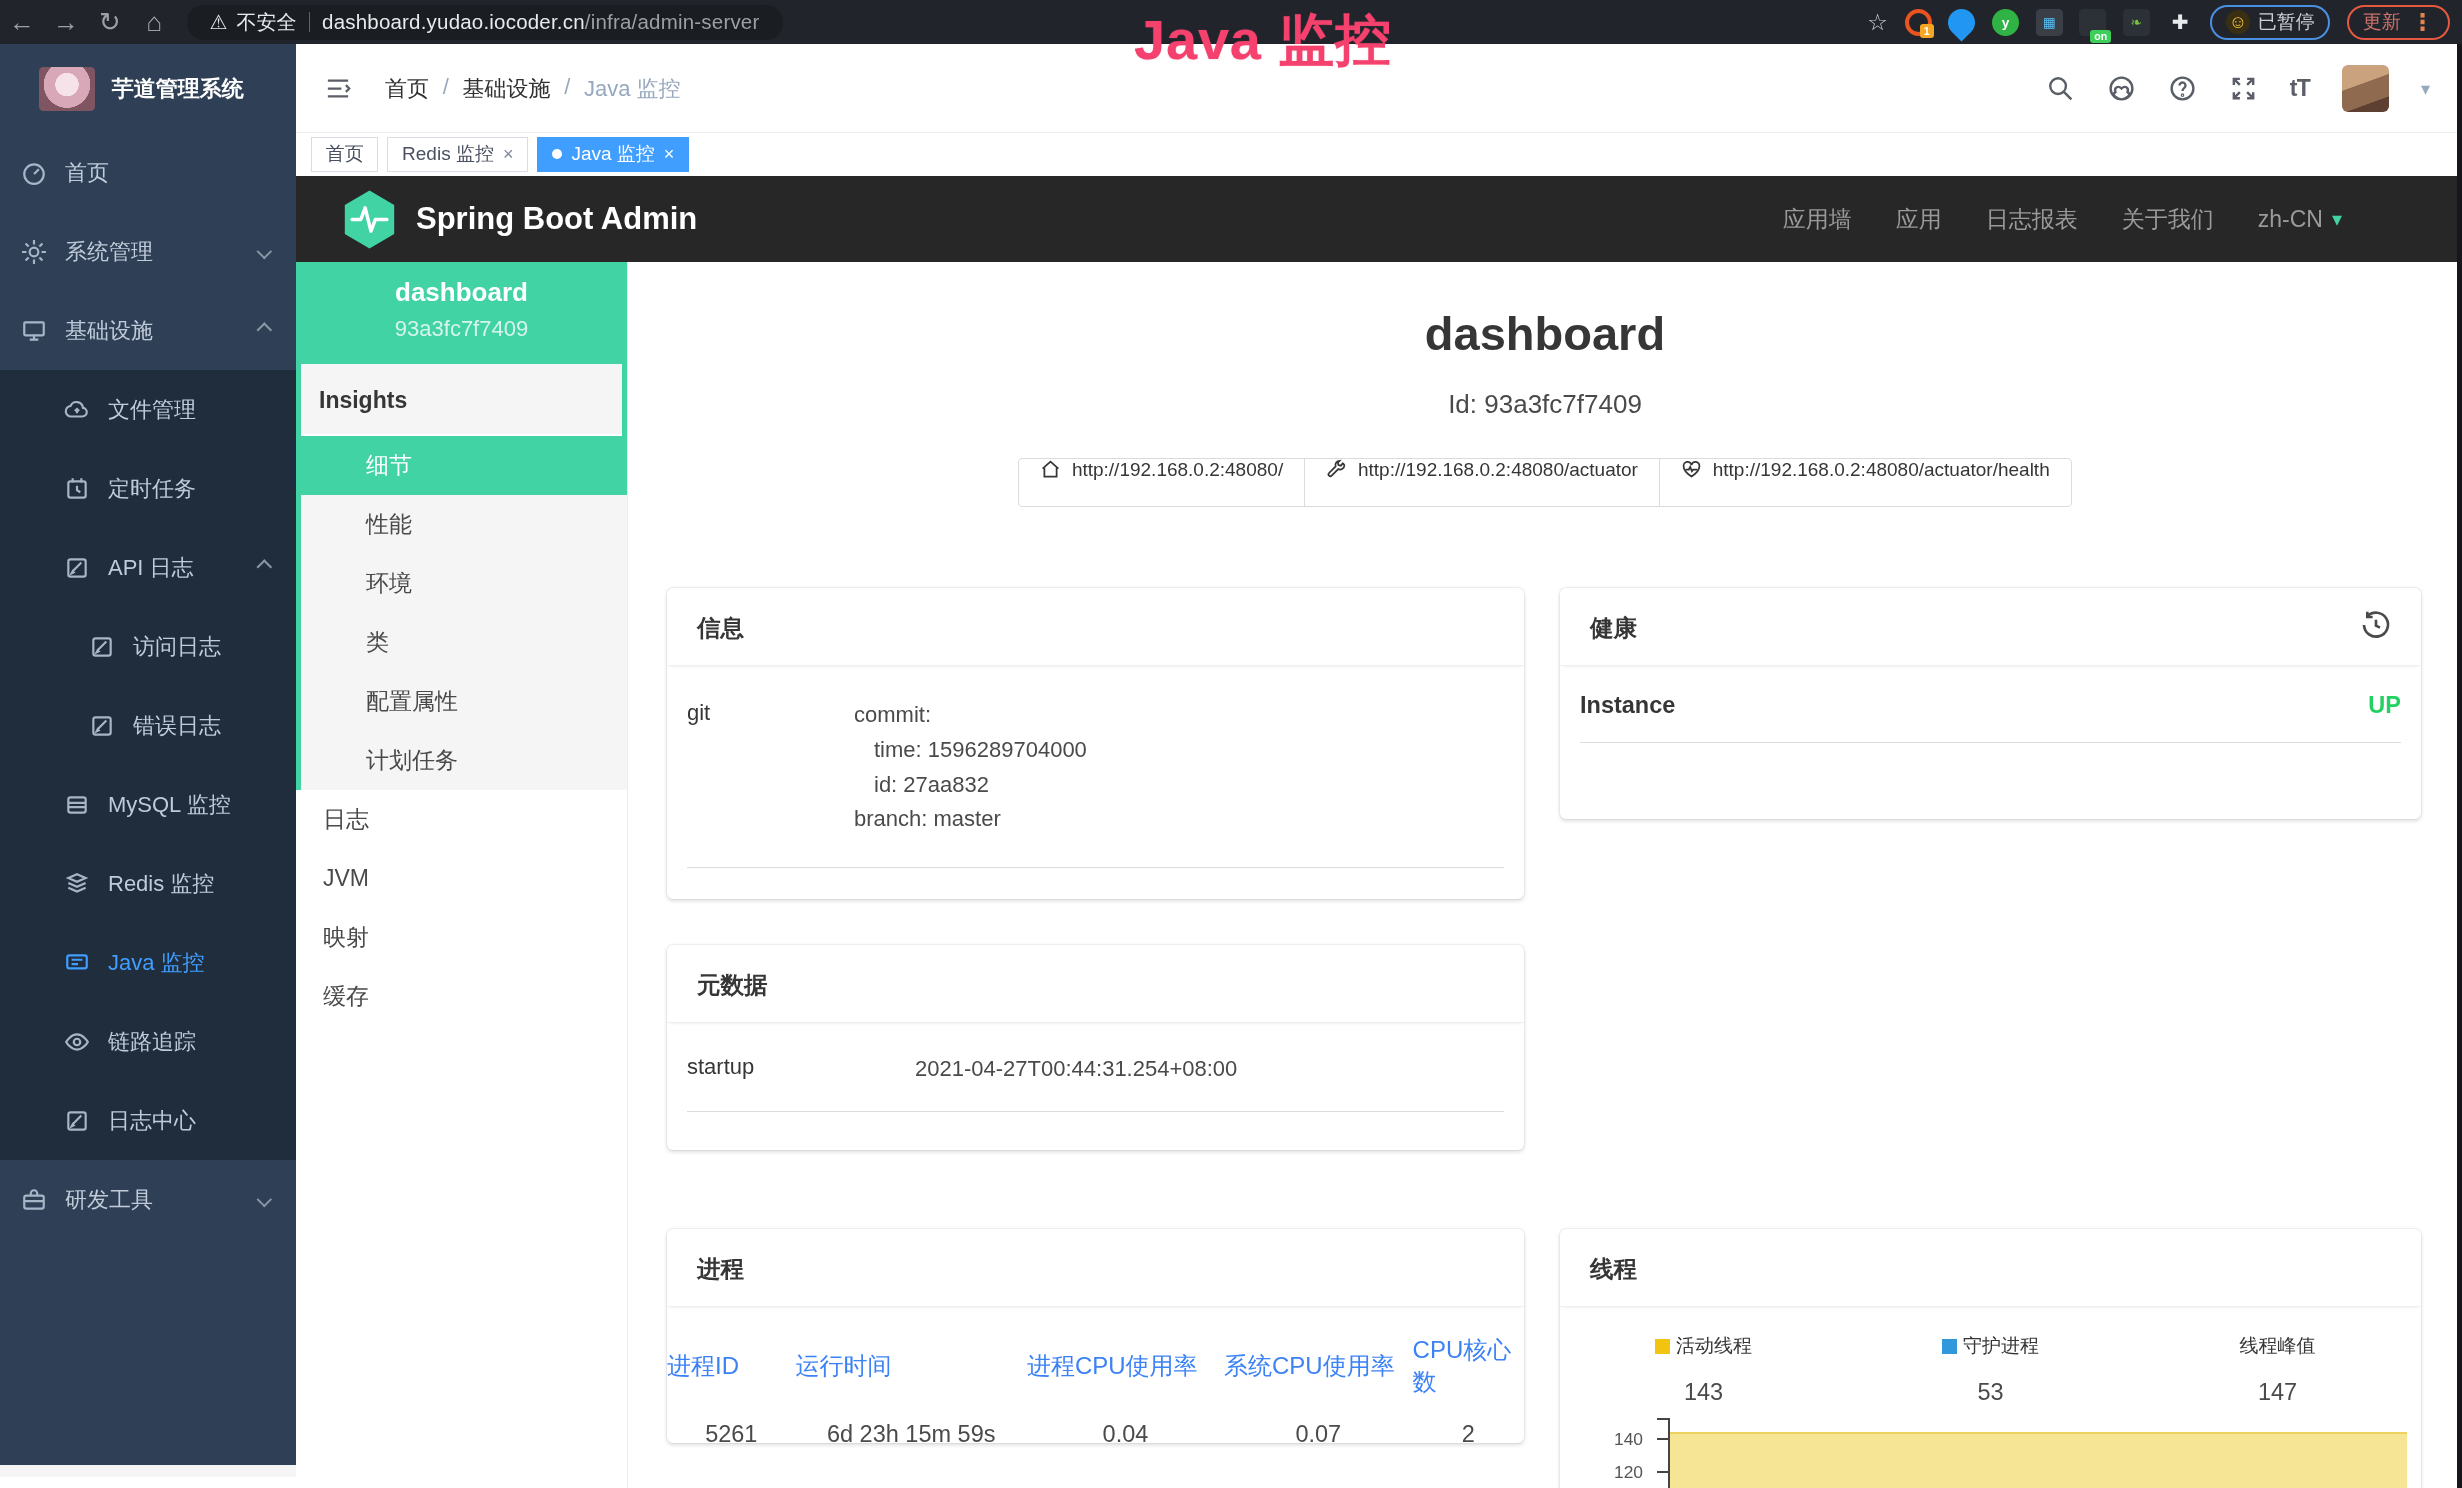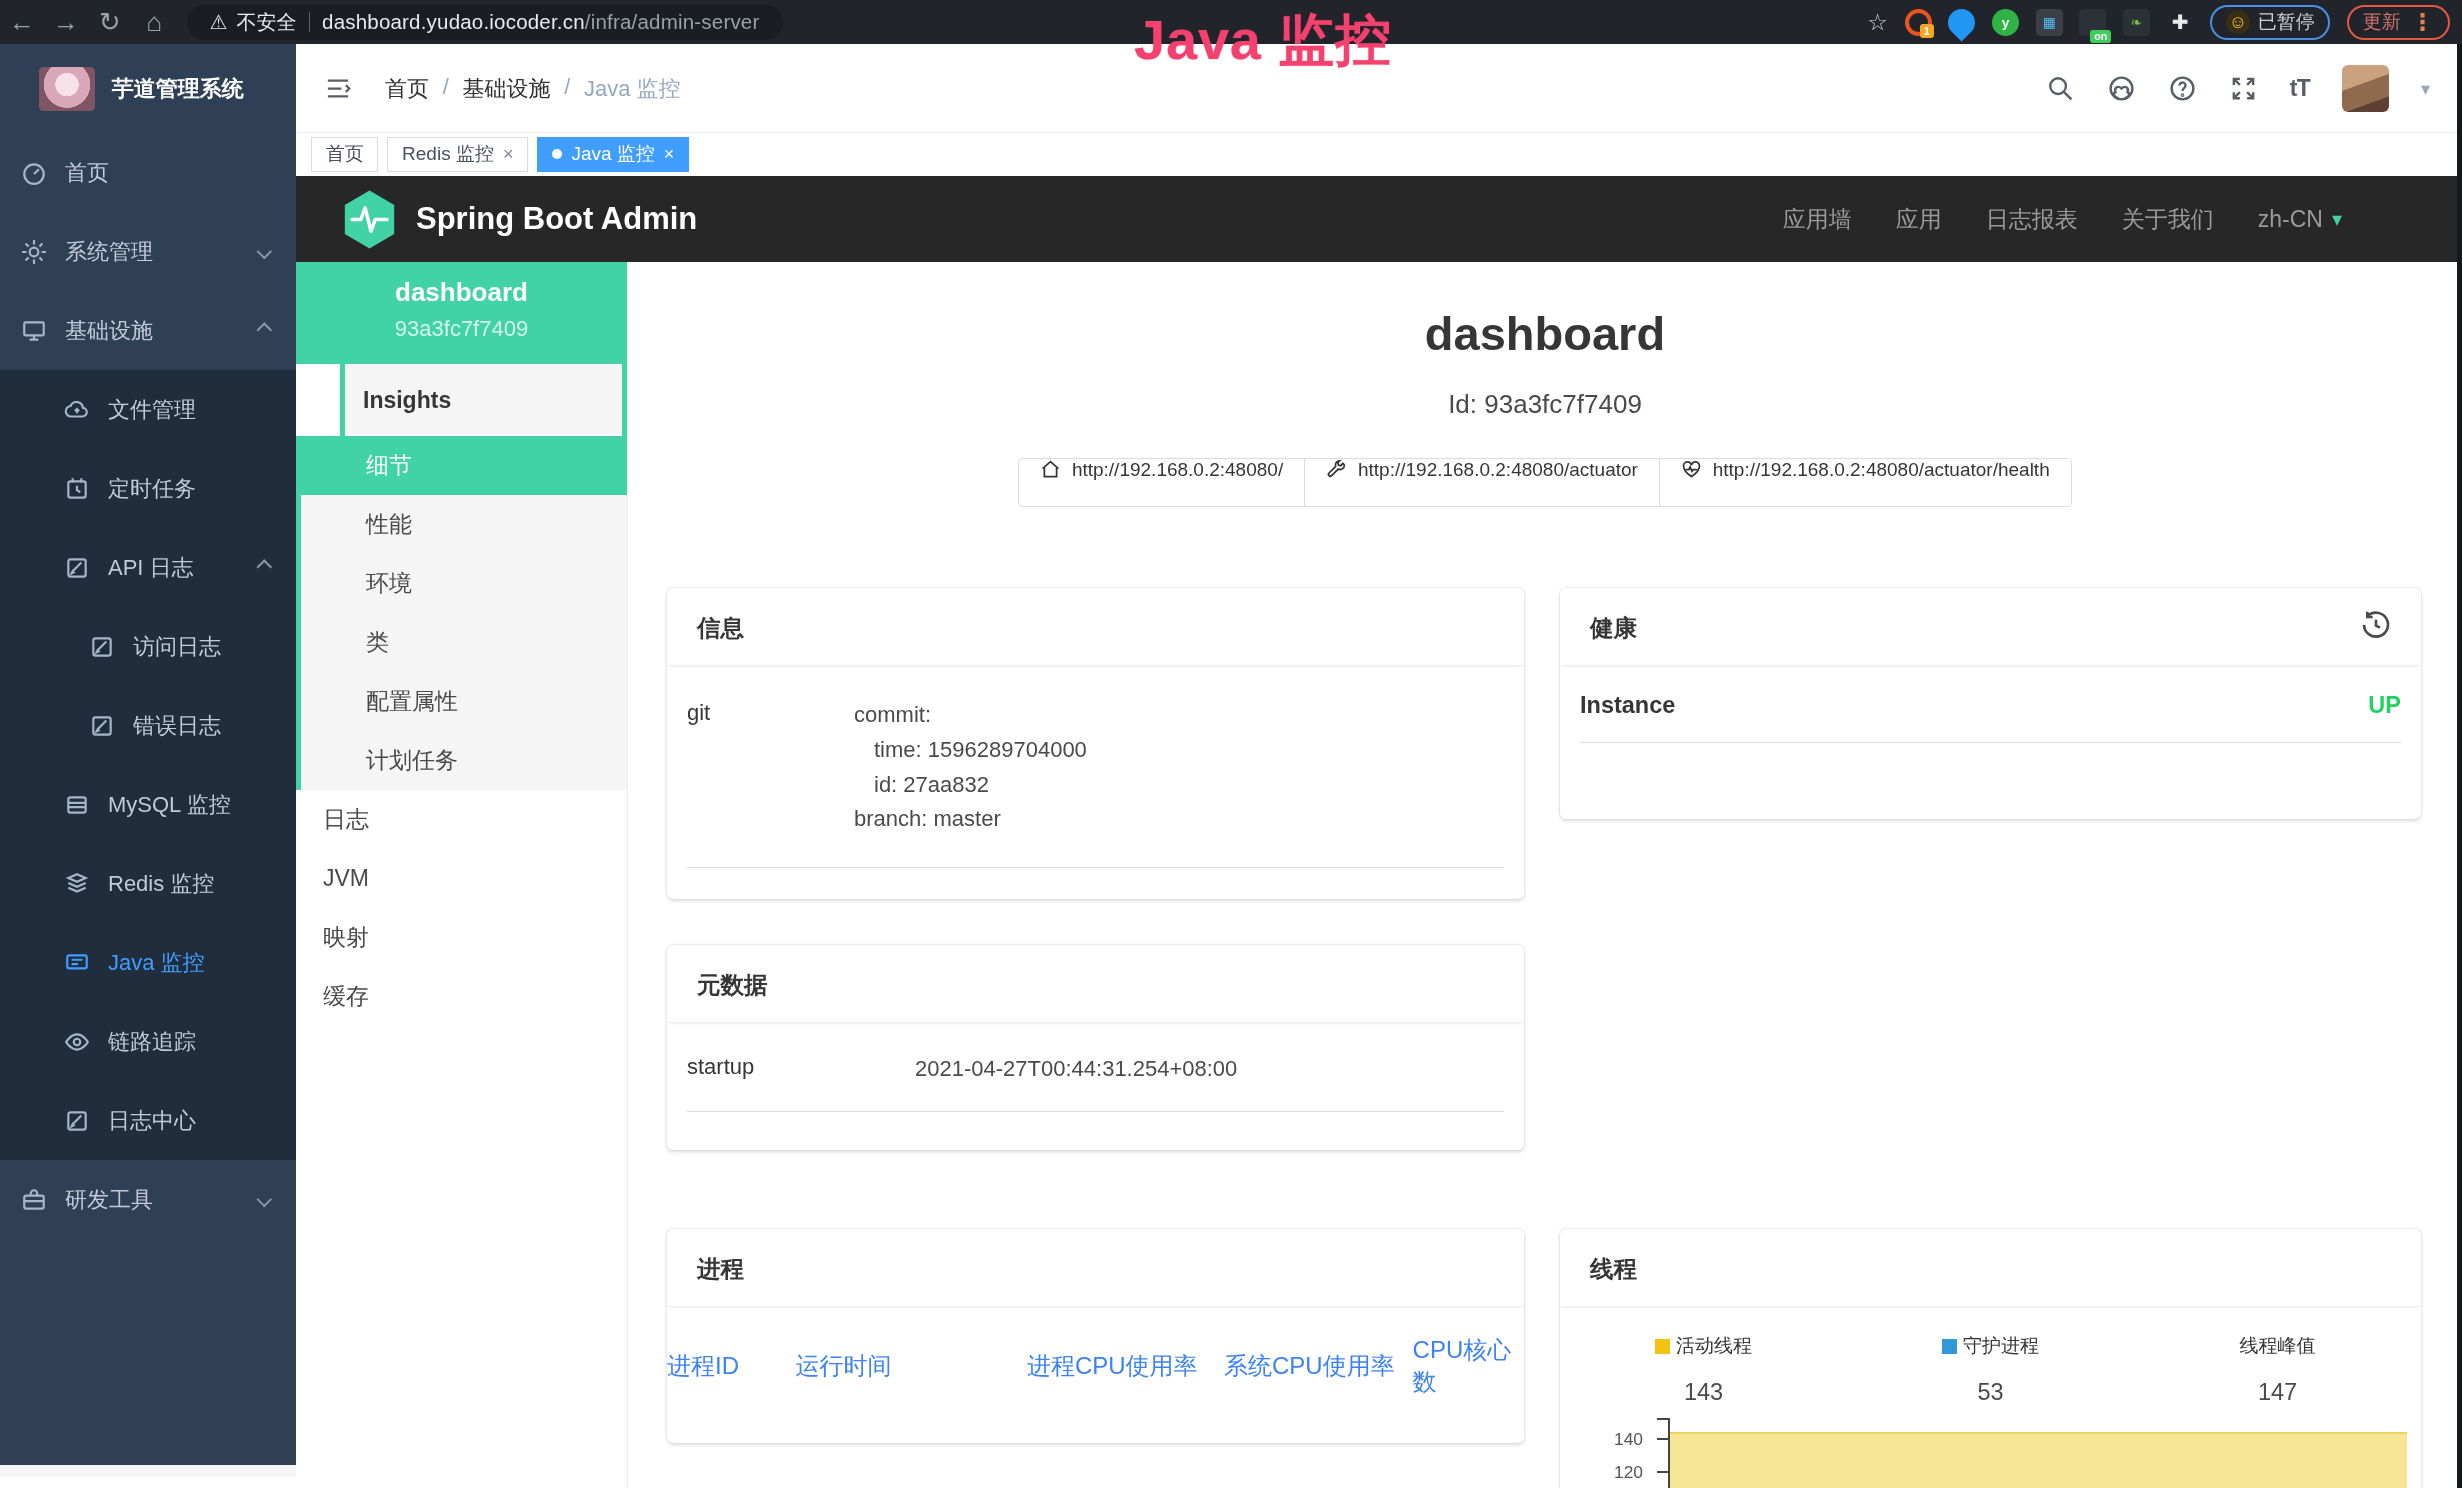--- a/index.html
+++ b/index.html
@@ -95,21 +95,21 @@
   .sba-nav-item { color:#9a9a9a; font-size:23px; }
   .sba-locale { color:#9a9a9a; font-size:23px; display:flex; align-items:center; gap:9px; }
   .sba-locale .caret-g { color:#42d3a5; font-size:20px; }
 
   
   .sba-sidebar { position:absolute; top:262px; left:296px; width:332px; height:1227px;
     background:#fff; border-right:0.8px solid #ececec; z-index:2; }
   .instance-head { height:102px; background:#42d3a5; color:#fff; text-align:center; padding-top:15px; }
   .instance-name { font-size:26px; font-weight:700; }
   .instance-id { font-size:22px; color:rgba(255,255,255,.78); margin-top:7.6px; }
-  .insights { background:#f5f5f5; border-left:5.3px solid #42d3a5; border-right:5.3px solid #42d3a5;margin-left:44px; }
+  .insights { background:#f5f5f5; border-left:5.3px solid #42d3a5; border-right:5.3px solid #42d3a5; }
   .insights-label { font-size:23px; font-weight:700; color:#363636; padding:23px 0 20px 18px;
     border-bottom:2.3px solid #fff; }
   .sba-item { height:59px; line-height:59px; font-size:23px; color:#4a4a4a; padding-left:65px;
     background:#f5f5f5; border-left:5.3px solid #42d3a5; }
   .sba-item.active { background:#42d3a5; color:#fff; }
   .sba-root-item { height:59px; line-height:59px; font-size:23px; color:#4a4a4a; padding-left:27px;
     background:#fff; }
 
   
   .sba-content { position:absolute; top:262px; left:628px; width:1834px; height:1227px;
@@ -544,20 +544,27 @@
           <col style="width:13%">
         </colgroup>
       <tbody>
           <tr>
         <th>进程ID</th>
         <th>运行时间</th>
         <th>进程CPU使用率</th>
         <th>系统CPU使用率</th>
         <th>CPU核心数</th>
       </tr>
+      <tr>
+        <td>5261</td>
+        <td>6d 23h 15m 59s</td>
+        <td>0.04</td>
+        <td>0.07</td>
+        <td>2</td>
+      </tr>
     </tbody>
       </table>
   </div>
 
   <div class="card card-threads">
     <div class="card-head">
       <span class="card-title">线程</span>
     </div>
     <div class="legend-row">
       <span class="legend-cell"><span class="legend-sq" style="background:#f1c40f;"></span><span>活动线程</span></span>

